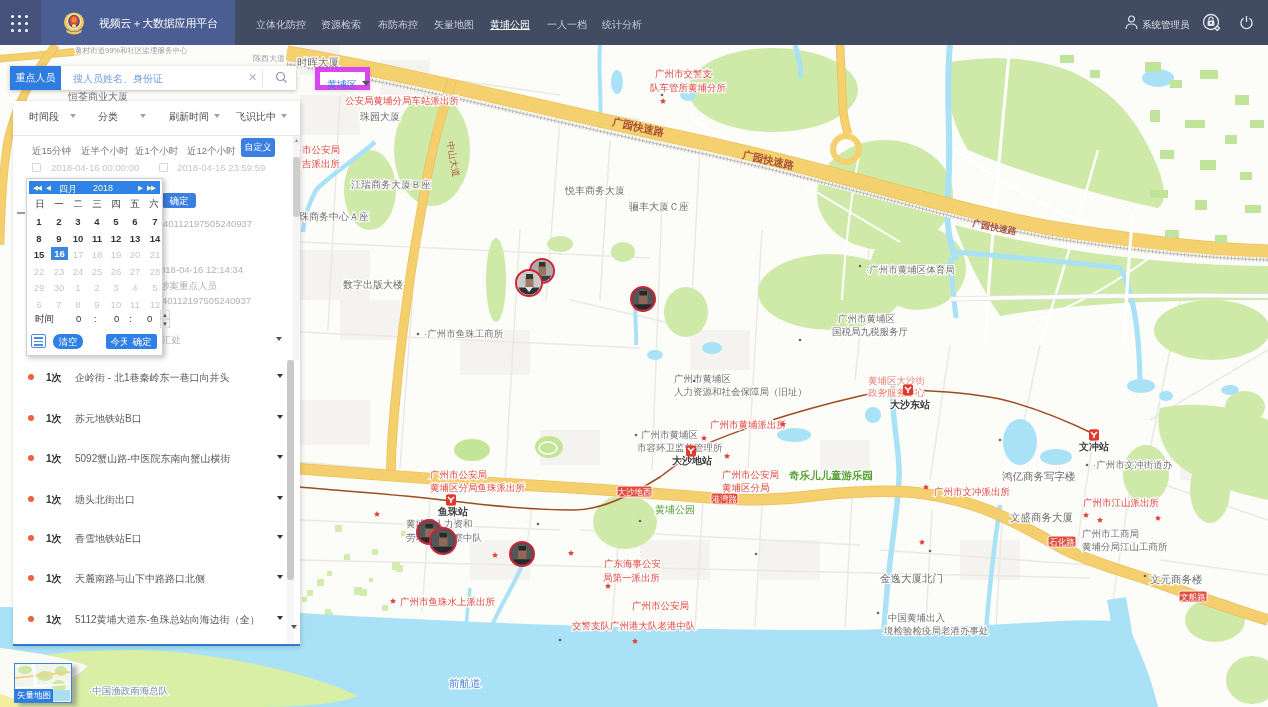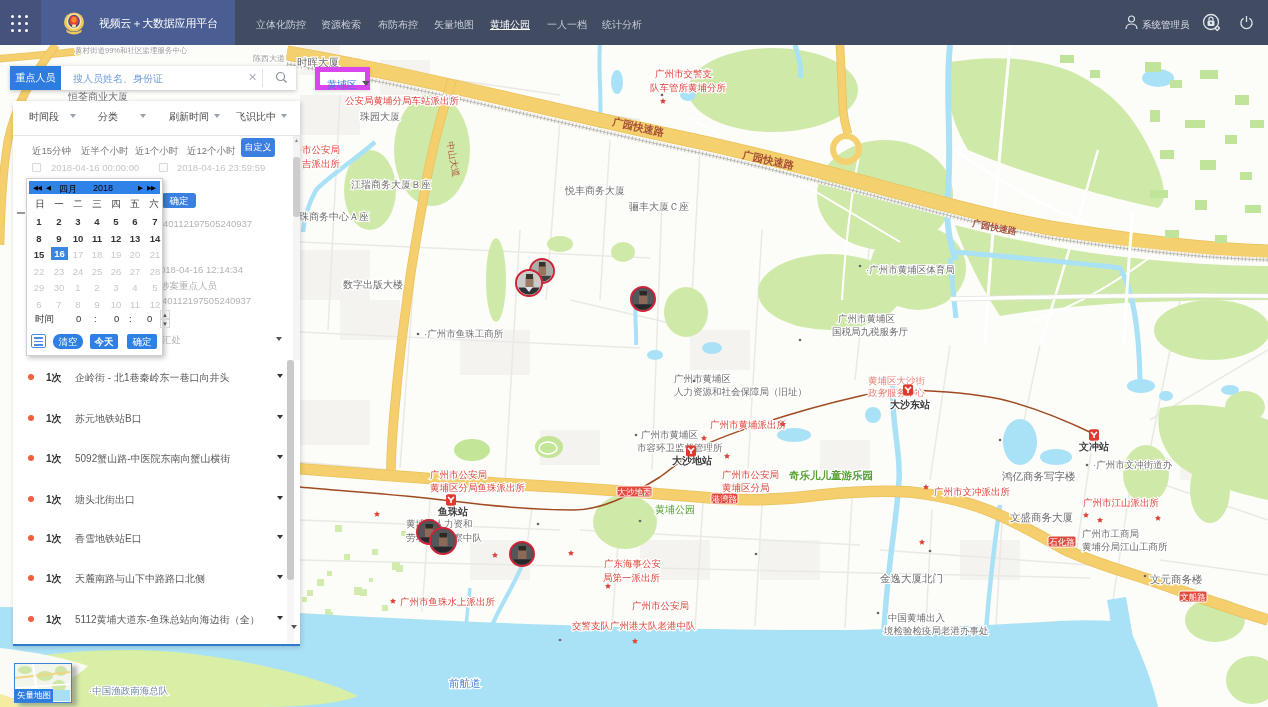--- a/index.html
+++ b/index.html
@@ -53,21 +53,21 @@
 .sbthumb1 { position:absolute; left:280px; top:56px; width:7px; height:60px; background:#cdcdcd; border-radius:3px; }
 .sbtrack2 { position:absolute; left:274px; top:259px; width:7px; height:284px; background:#f6f6f6; }
 .sbthumb2 { position:absolute; left:274px; top:259px; width:7px; height:220px; background:#c9c9c9; border-radius:3px; }
 
 
 .ghost { position:absolute; font-size:9.5px; color:#b3b3b3; white-space:nowrap; }
 #okbtn2 { position:absolute; left:149px; top:92px; width:34px; height:15px; background:#3b7fe0; border-radius:3px; color:#fff; font-size:9.5px; line-height:15px; text-align:center; }
 
 
 #cal { position:absolute; left:13px; top:77px; width:137px; height:178px; background:#fff; border:1px solid #cfcfcf; box-shadow:2px 2px 5px rgba(0,0,0,.25); }
-#calhead { position:absolute; left:2px; top:2px; width:131px; height:13px; background:#2f82e8; color:#000000; }
+#calhead { position:absolute; left:2px; top:2px; width:131px; height:13px; background:#2f82e8; color:#fef9c3; }
 #calhead span { position:absolute; top:2px; font-size:9px; }
 .wd { position:absolute; top:19px; width:14px; text-align:center; font-size:9.5px; color:#333; }
 .dn { position:absolute; width:16px; text-align:center; font-size:9.5px; color:#333; font-weight:bold; }
 .dn.gy { color:#c8c8c8; font-weight:normal; }
 .dn.sel { background:#3b87e0; color:#fff; }
 #timerow { position:absolute; left:8px; top:134px; width:125px; height:12px; font-size:9.5px; color:#333; }
 .calbtn { position:absolute; top:155px; height:15px; background:#2f80e5; border-radius:2px; color:#fff; font-size:9.5px; line-height:15px; text-align:center; }
 #calicon { position:absolute; left:4px; top:155px; width:15px; height:14px; border:1px solid #4a8de0; border-radius:2px; }
 
 
@@ -632,21 +632,21 @@
           <span style="position:absolute;left:112px;top:0">0</span>
         </div>
     <div style="position:absolute;left:133px;top:131px;width:10px;height:9px;border:1px solid #d8d8d8;font-size:6px;color:#555;text-align:center;line-height:8px;">▲</div>
         <div style="position:absolute;left:133px;top:140px;width:10px;height:9px;border:1px solid #d8d8d8;font-size:6px;color:#555;text-align:center;line-height:8px;">▼</div>
     <div id="calicon">
           <div style="position:absolute;left:2px;top:2px;width:9px;height:1.5px;background:#4a8de0"></div>
           <div style="position:absolute;left:2px;top:5.5px;width:9px;height:1.5px;background:#4a8de0"></div>
           <div style="position:absolute;left:2px;top:9px;width:9px;height:1.5px;background:#4a8de0"></div>
         </div>
     <div class="calbtn" style="left:26px;width:30px;border-radius:7px;">清空</div>
-    <div class="calbtn" style="left:63px;width:28px;font-weight:bold;">今天</div>
+    <div class="calbtn" style="left:79px;width:28px;">今天</div>
     <div class="calbtn" style="left:100px;width:30px;">确定</div>
   </div>
 
   <div class="li" style="top:257px;">
         <div class="dot"></div>
         <div class="n">1次</div>
         <div class="t">企岭街 - 北1巷秦岭东一巷口向井头</div>
         <div class="c"></div>
       </div>
   <div class="li" style="top:298px;">

